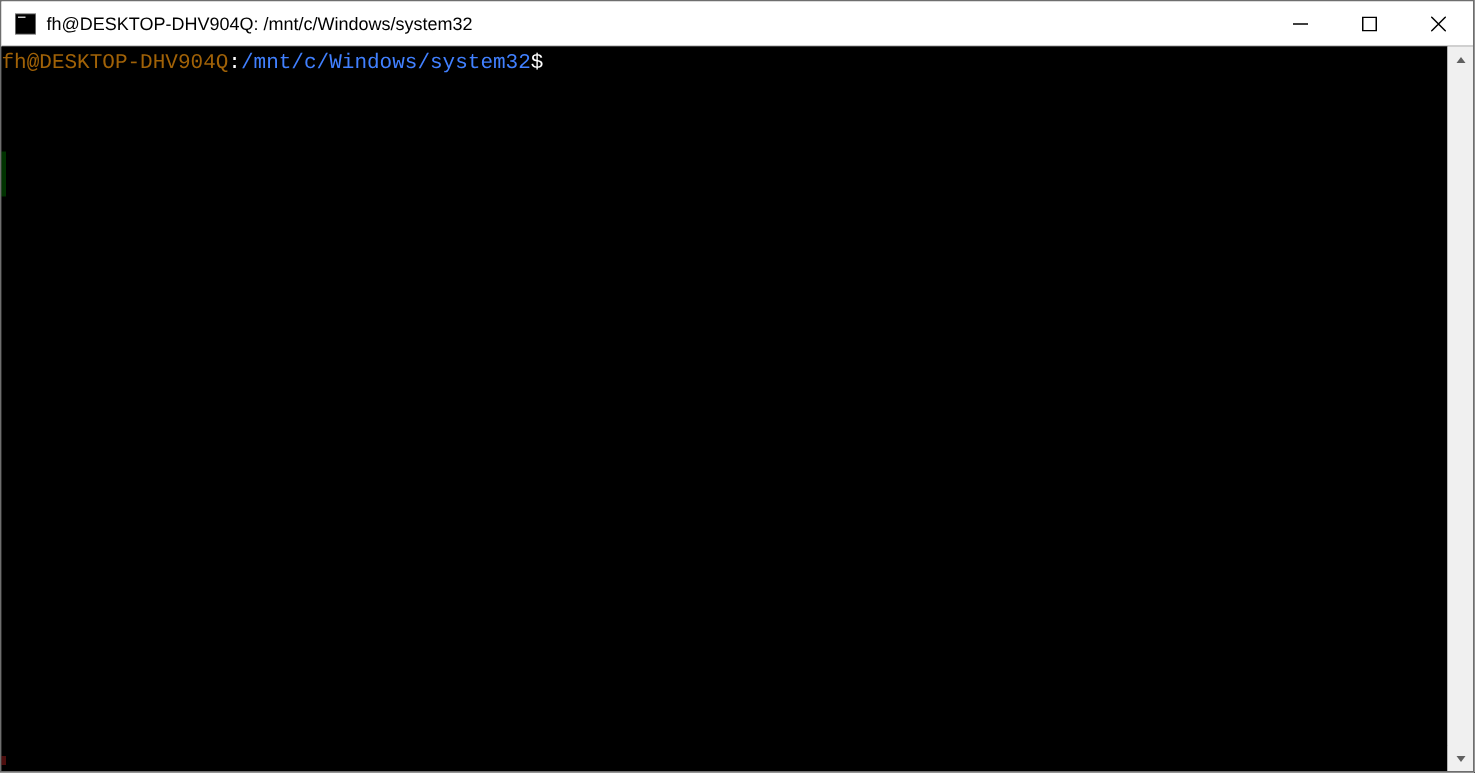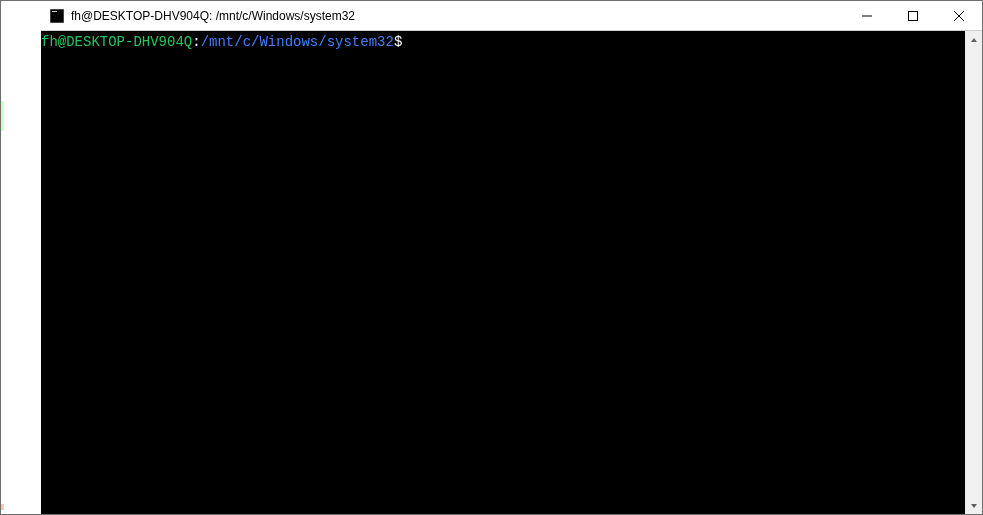--- a/index.html
+++ b/index.html
@@ -16,21 +16,20 @@
       position: relative;
     }
     .window {
       width: 983px;
       height: 515px;
       border: 1px solid #6e6e6e;
       display: flex;
       flex-direction: column;
       background: #fff;
       position: relative;
-      padding-left: 40px;
     }
     .titlebar {
       height: 30px;
       display: flex;
       align-items: center;
       background: #fff;
       border-bottom: 1px solid #d0d0d0;
       flex-shrink: 0;
     }
     .titlebar-icon {
@@ -81,21 +80,21 @@
       background: #000;
       font-family: "Consolas", "Courier New", monospace;
       font-size: 14px;
       line-height: 18px;
       padding: 2px 0 0 0;
       color: #ccc;
       overflow: hidden;
       white-space: pre;
     }
     .prompt-user {
-      color: #22c55e;
+      color: #a16207;
       margin-top: 21px;
     }
     .prompt-path {
       color: #4180ff;
     }
     .prompt-sep {
       color: #ffffff;
     }
     .prompt-dollar {
       color: #ffffff;

